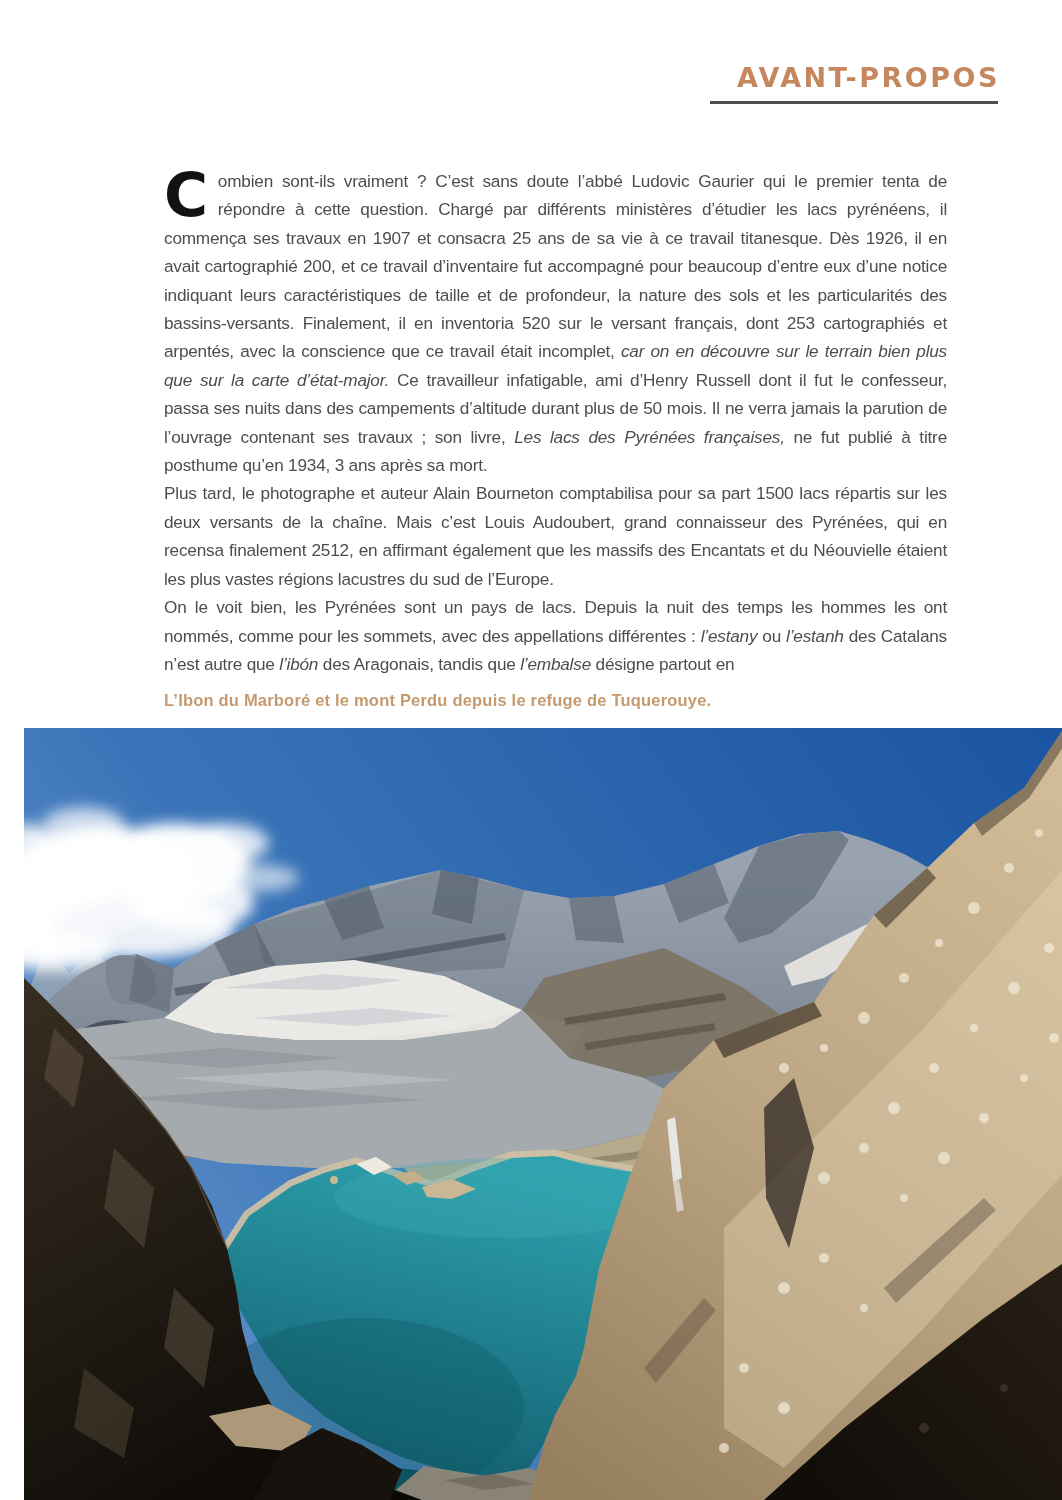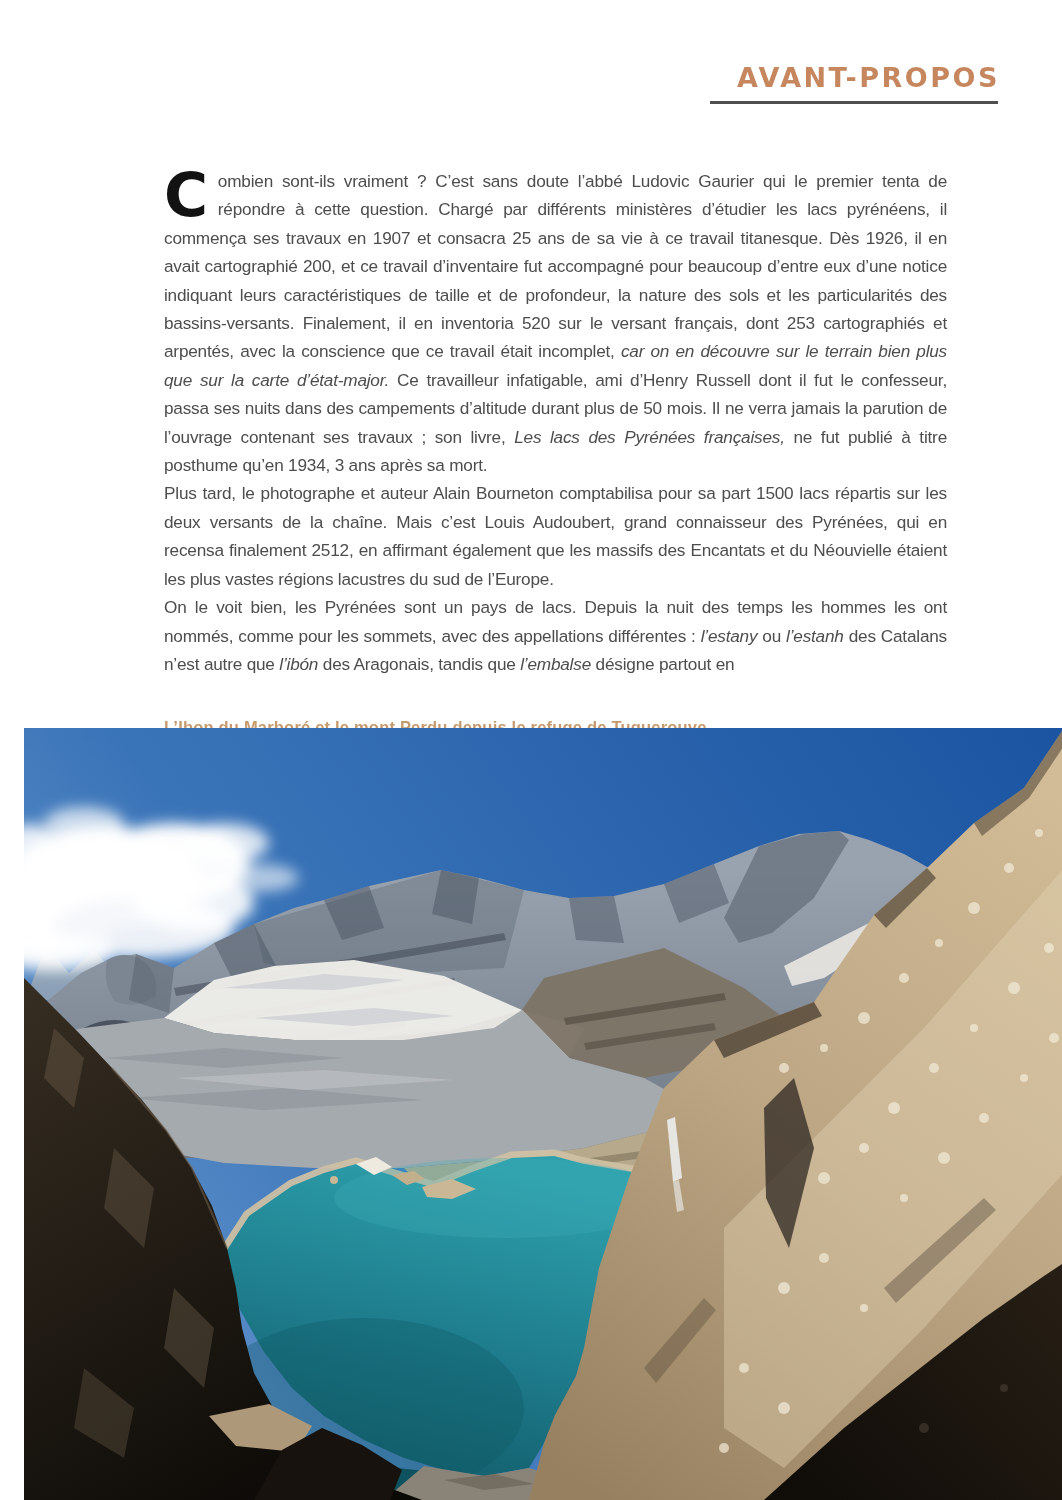--- a/index.html
+++ b/index.html
@@ -8,21 +8,21 @@
   .page-header{position:absolute;top:62px;right:86px;text-align:right;}
   .chapter-title{margin:0;font-family:"DejaVu Sans",sans-serif;font-size:27px;font-weight:700;
         letter-spacing:2.5px;color:#c6875f;}
   .header-rule{width:288px;height:3px;background:#4f4f4f;margin:8px 2px 0 auto;}
   .article{position:absolute;left:140px;top:167px;width:783px;}
   .para{margin:0;font-size:17.2px;line-height:28.4px;letter-spacing:-0.2px;color:#4d4d4d;
         text-align:justify;}
   .para em{font-style:italic;}
   .dropcap{float:left;font-family:"DejaVu Sans",sans-serif;font-weight:700;font-size:60px;
         line-height:49px;padding:4px 10px 0 0;color:#121212;}
-  .caption{position:absolute;left:140px;top:718px;margin:0;font-size:16.5px;font-weight:700;
+  .caption{position:absolute;left:140px;top:691px;margin:0;font-size:16.5px;font-weight:700;
         letter-spacing:.2px;color:#c59a6e;}
   .photo{position:absolute;left:0;top:728px;width:1062px;height:772px;margin:0;}
   .photo svg{display:block;width:100%;height:100%;}
 </style>
 </head>
 <body>
 
 <div class="page">
 
   <header class="page-header">

